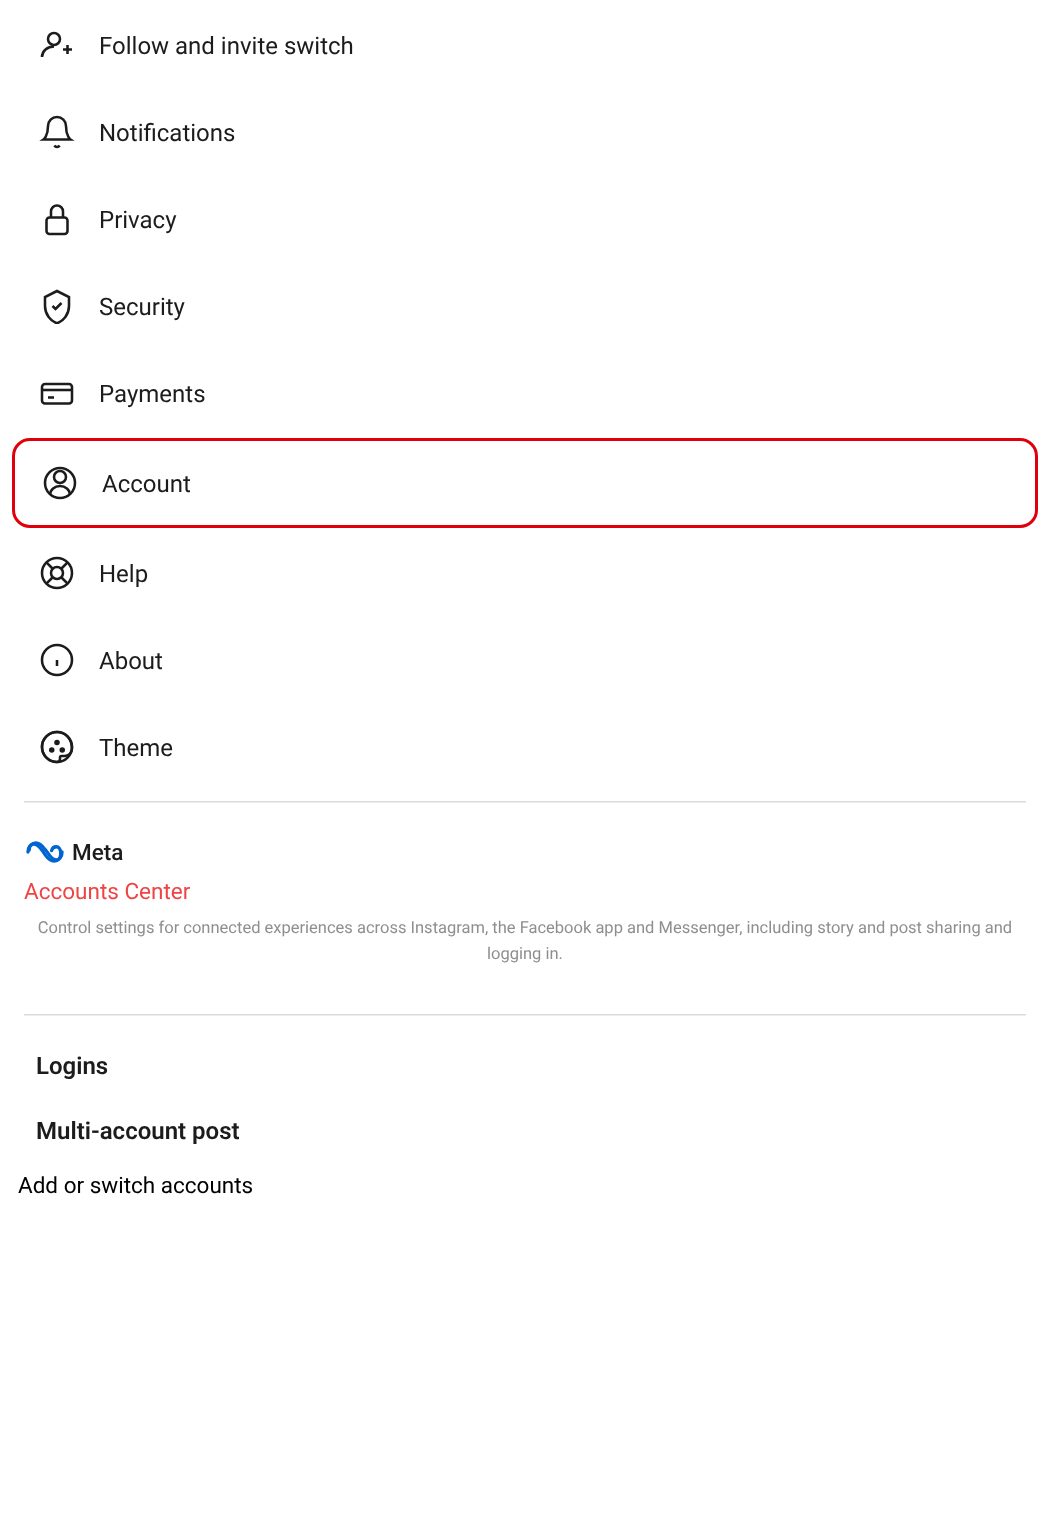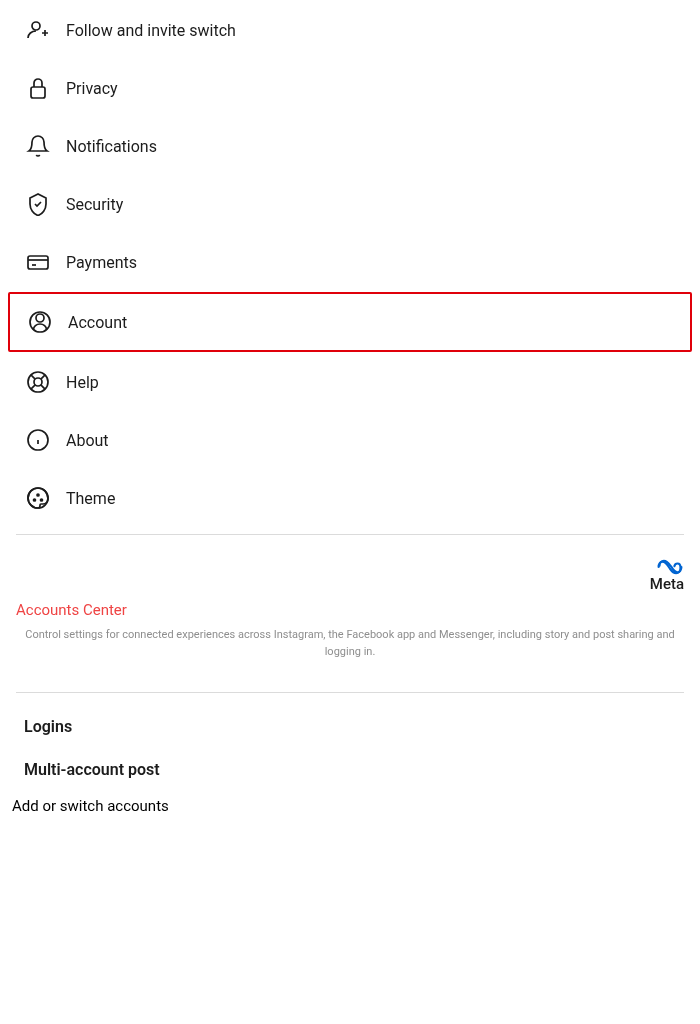--- a/index.html
+++ b/index.html
@@ -18,44 +18,43 @@
     .menu-item {
       display: flex;
       align-items: center;
       padding: 14px 16px;
       cursor: pointer;
       border-radius: 8px;
       margin: 2px 8px;
     }
     .menu-item.active {
       border: 2px solid #e0000a;
-      border-radius: 2px;
+      border-radius: 12px;
       margin: 2px 8px;
     }
     .menu-item .icon {
       width: 28px;
       height: 28px;
       margin-right: 14px;
       flex-shrink: 0;
       display: flex;
       align-items: center;
       justify-content: center;
     }
     .menu-item .label {
       font-size: 16px;
       color: #1c1c1c;
     }
     .meta-section {
       padding: 16px 16px 8px 16px;
     }
     .meta-logo {
       display: flex;
-      align-items: flex-end;
+      align-items: center;
       margin-bottom: 8px;
-      flex-direction: column;
     }
     .meta-logo-text {
       font-size: 15px;
       color: #1c1c1c;
       font-weight: 500;
       margin-left: 4px;
     }
     .accounts-center-link {
       color: #ef4444;
       font-size: 15px;
@@ -101,35 +100,35 @@
         <path d="M2 20c0-4 3.6-7 8-7"></path>
         <path d="M19 12v6M16 15h6"></path>
       </svg>
     </span>
     <span class="label">Follow and invite switch</span>
   </li>
 
   <li class="menu-item">
     <span class="icon">
       <svg width="24" height="24" viewBox="0 0 24 24" fill="none" stroke="#1c1c1c" stroke-width="1.7">
+        <path d="M18 8a6 6 0 0 0-12 0c0 7-3 9-3 9h18s-3-2-3-9"></path>
+        <path d="M13.73 21a2 2 0 0 1-3.46 0"></path>
+      </svg>
+    </span>
+    <span class="label">Notifications</span>
+  </li>
+
+  <li class="menu-item">
+    <span class="icon">
+      <svg width="24" height="24" viewBox="0 0 24 24" fill="none" stroke="#1c1c1c" stroke-width="1.7">
         <rect x="5" y="11" width="14" height="11" rx="2"></rect>
         <path d="M8 11V7a4 4 0 0 1 8 0v4"></path>
       </svg>
     </span>
     <span class="label">Privacy</span>
-  </li>
-
-  <li class="menu-item">
-    <span class="icon">
-      <svg width="24" height="24" viewBox="0 0 24 24" fill="none" stroke="#1c1c1c" stroke-width="1.7">
-        <path d="M18 8a6 6 0 0 0-12 0c0 7-3 9-3 9h18s-3-2-3-9"></path>
-        <path d="M13.73 21a2 2 0 0 1-3.46 0"></path>
-      </svg>
-    </span>
-    <span class="label">Notifications</span>
   </li>
 
   <li class="menu-item">
     <span class="icon">
       <svg width="24" height="24" viewBox="0 0 24 24" fill="none" stroke="#1c1c1c" stroke-width="1.7">
         <path d="M12 2L4 6v6c0 5.25 3.5 10.15 8 11.5C16.5 22.15 20 17.25 20 12V6L12 2z"></path>
         <polyline points="9 12 11 14 15 10"></polyline>
       </svg>
     </span>
     <span class="label">Security</span>

